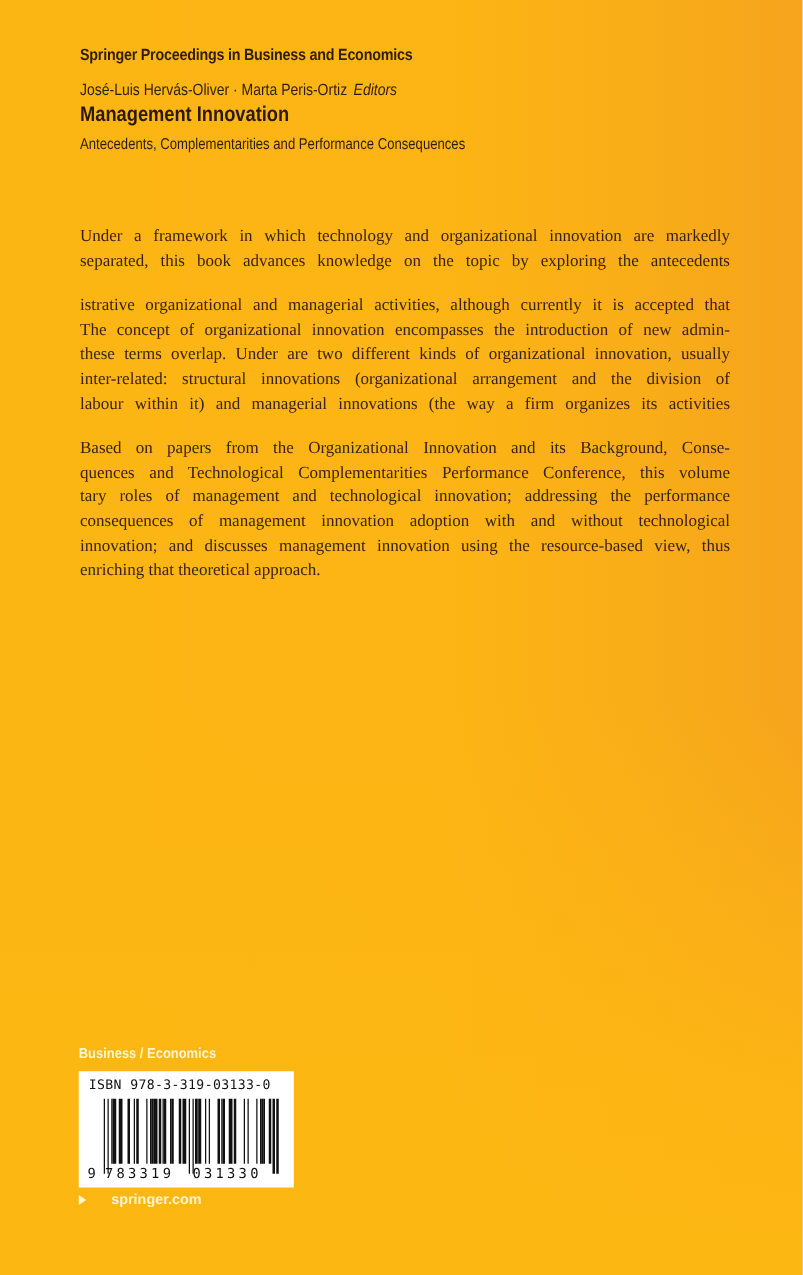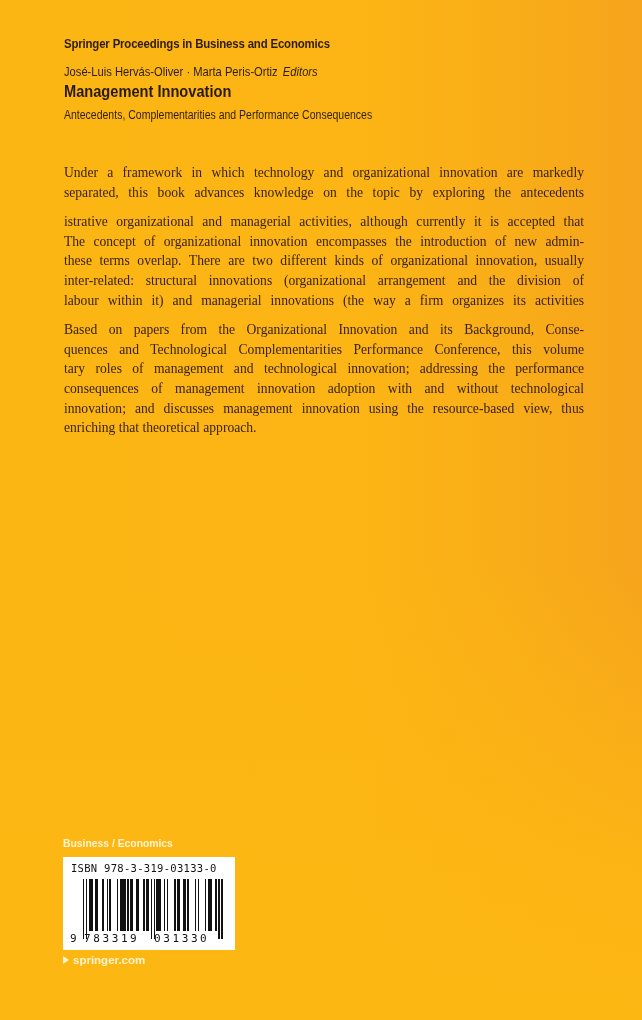--- a/index.html
+++ b/index.html
@@ -70,21 +70,21 @@
       left: 64px;
       top: 163px;
       width: 520px;
       font-family: "Liberation Serif", serif;
       font-size: 13.6px;
       line-height: 19.6px;
       color: #3a2210;
       text-align: justify;
     }
     .body-text p {
-      margin: 0 0 10px 0;
+      margin: 16px 0 10px 0;
       hyphens: manual;
     }
     .body-text .line {
       display: block;
       text-align: justify;
       text-align-last: justify;
       white-space: nowrap;
     }
     .body-text .line.last {
       text-align-last: left;
@@ -150,21 +150,21 @@
       position: absolute;
       left: 63px;
       top: 954px;
       font-family: "Liberation Sans", sans-serif;
       font-size: 11.5px;
       font-weight: bold;
       color: #fff4cf;
       white-space: nowrap;
       display: flex;
       align-items: center;
-      gap: 4px;
+      gap: 20px;
       text-align: center;
     }
     .arrow-icon {
       width: 0; height: 0;
       border-top: 4px solid transparent;
       border-bottom: 4px solid transparent;
       border-left: 6px solid #fff4cf;
     }
   </style>
 </head>
@@ -182,21 +182,21 @@
 </div>
 
 <div class="body-text">
   <p>
     <span class="line">Under a framework in which technology and organizational innovation are markedly</span>
     <span class="line">separated, this book advances knowledge on the topic by exploring the antecedents</span>
   </p>
   <p>
     <span class="line">istrative organizational and managerial activities, although currently it is accepted that</span>
     <span class="line">The concept of organizational innovation encompasses the introduction of new admin-</span>
-    <span class="line">these terms overlap. There are two different kinds of organizational innovation, usually</span>
+    <span class="line">these terms overlap. Under are two different kinds of organizational innovation, usually</span>
     <span class="line">inter-related: structural innovations (organizational arrangement and the division of</span>
     <span class="line">labour within it) and managerial innovations (the way a firm organizes its activities</span>
   </p>
   <p>
     <span class="line">Based on papers from the Organizational Innovation and its Background, Conse-</span>
     <span class="line">quences and Technological Complementarities Performance Conference, this volume</span>
     <span class="line">tary roles of management and technological innovation; addressing the performance</span>
     <span class="line">consequences of management innovation adoption with and without technological</span>
     <span class="line">innovation; and discusses management innovation using the resource-based view, thus</span>
     <span class="line last">enriching that theoretical approach.</span>

